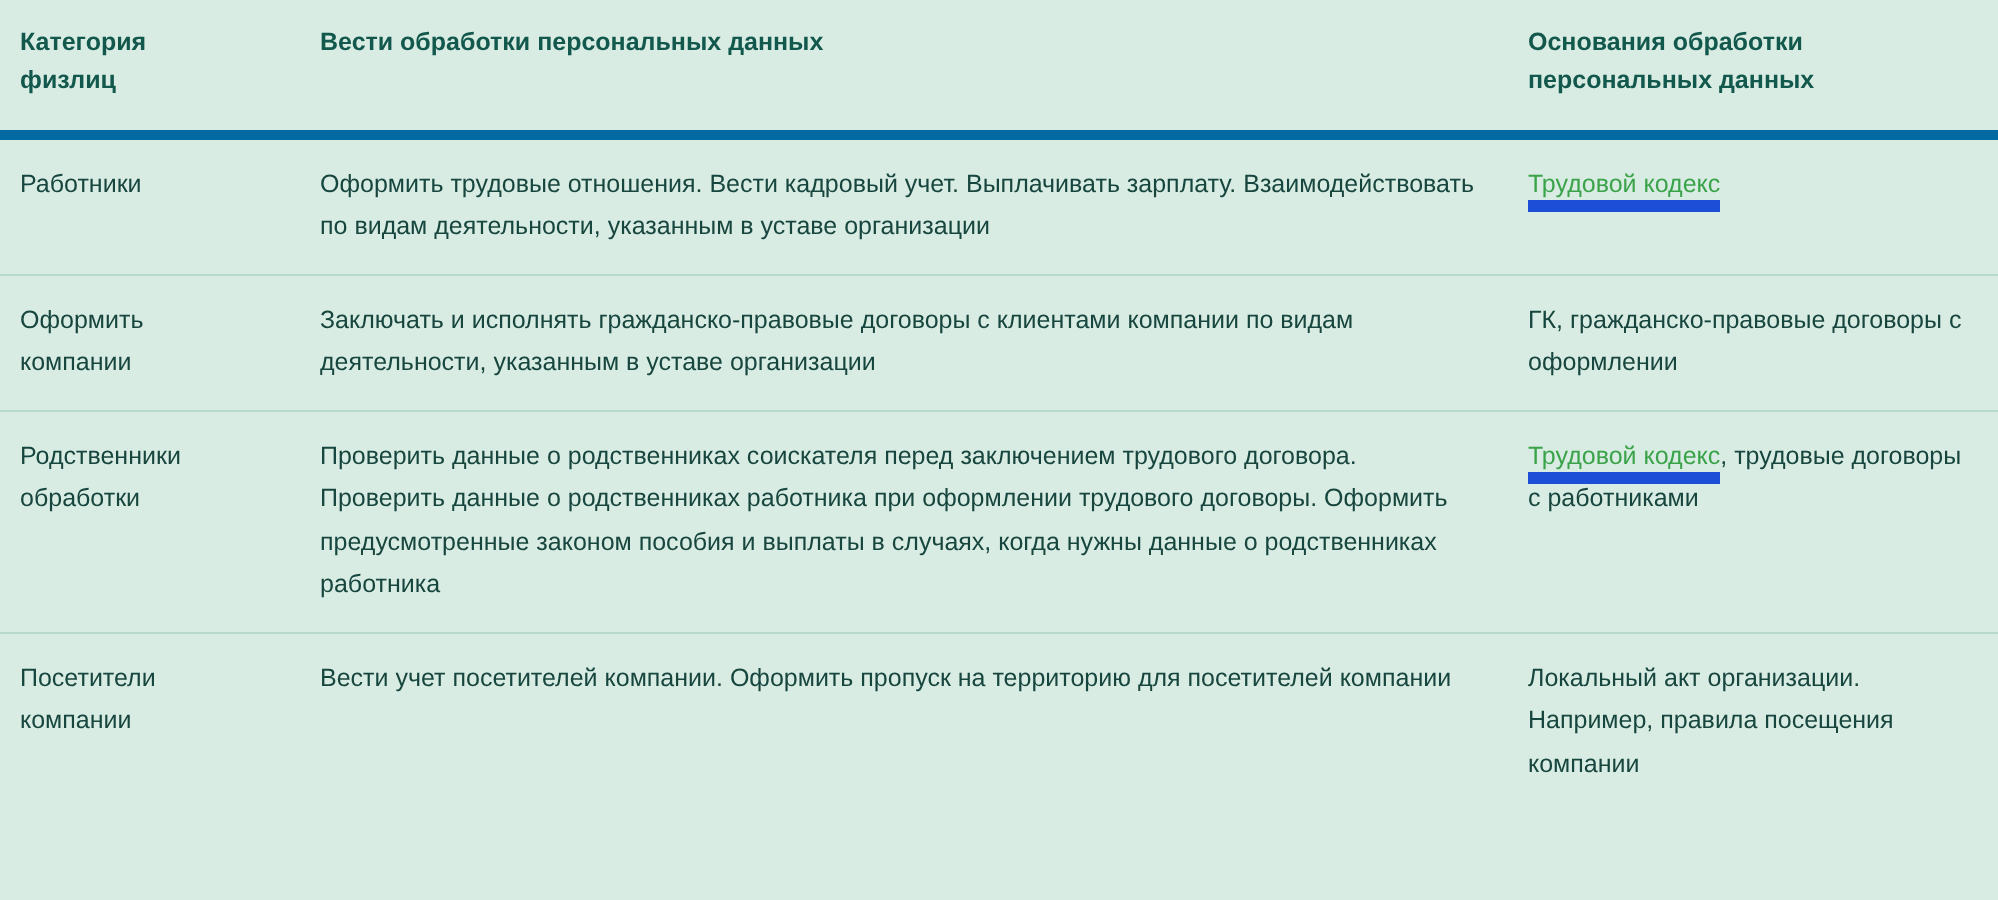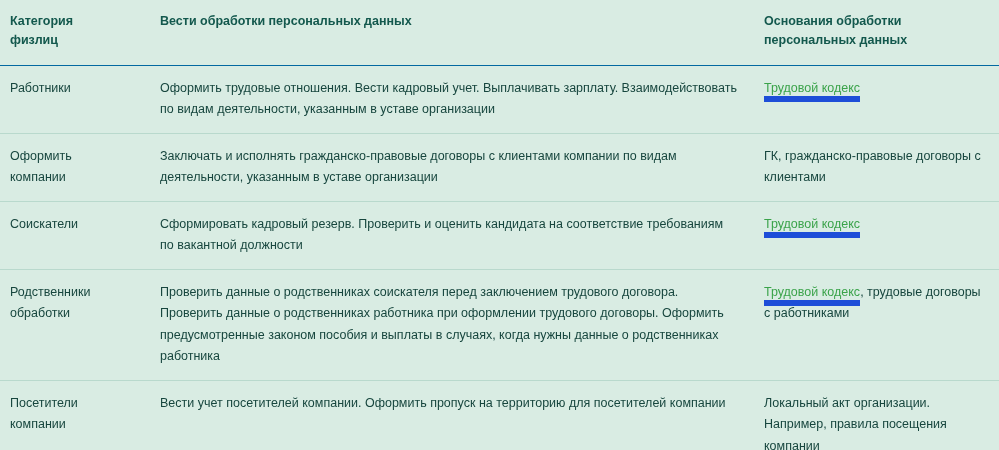--- a/index.html
+++ b/index.html
@@ -30,21 +30,21 @@
   table.data-table col.c3 { width: 245px; }
 
   thead th {
     text-align: left;
     vertical-align: top;
     font-size: 12.5px;
     font-weight: bold;
     color: #13584d;
     line-height: 1.55;
     padding: 12px 14px 14px 10px;
-    border-bottom: 1px solid #0369a1;
+    border-bottom: 5px solid #0369a1;
   }
   thead th.col-purpose { padding-left: 12px; }
   thead th.col-basis { padding-left: 10px; }
 
   tbody td {
     vertical-align: top;
     font-size: 12.5px;
     color: #17463e;
     line-height: 1.72;
     padding: 12px 14px 12px 10px;
@@ -101,34 +101,24 @@
         </td>
       </tr>
 
       <tr>
         <td class="col-category">
           <span class="cell-line">Оформить</span>
           <span class="cell-line">компании</span>
         </td>
         <td class="col-purpose">Заключать и исполнять гражданско-правовые договоры с клиентами компании по видам деятельности, указанным в уставе организации</td>
         <td class="col-basis">
-          <span class="plain">ГК, гражданско-правовые договоры с клиентами</span>
+          <span class="plain">ГК, гражданско-правовые договоры с оформлении</span>
         </td>
       </tr>
 
-      <tr>
-        <td class="col-category">
-          <span class="cell-line">Соискатели</span>
-          <span class="cell-line"></span>
-        </td>
-        <td class="col-purpose">Сформировать кадровый резерв. Проверить и оценить кандидата на соответствие требованиям по вакантной должности</td>
-        <td class="col-basis">
-          <span class="lnk">Трудовой кодекс</span><span class="plain"></span>
-        </td>
-      </tr>
 
       <tr>
         <td class="col-category">
           <span class="cell-line">Родственники</span>
           <span class="cell-line">обработки</span>
         </td>
         <td class="col-purpose">Проверить данные о родственниках соискателя перед заключением трудового договора. Проверить данные о родственниках работника при оформлении трудового договоры. Оформить предусмотренные законом пособия и выплаты в случаях, когда нужны данные о родственниках работника</td>
         <td class="col-basis">
           <span class="lnk">Трудовой кодекс</span><span class="plain">, трудовые договоры с работниками</span>
         </td>

